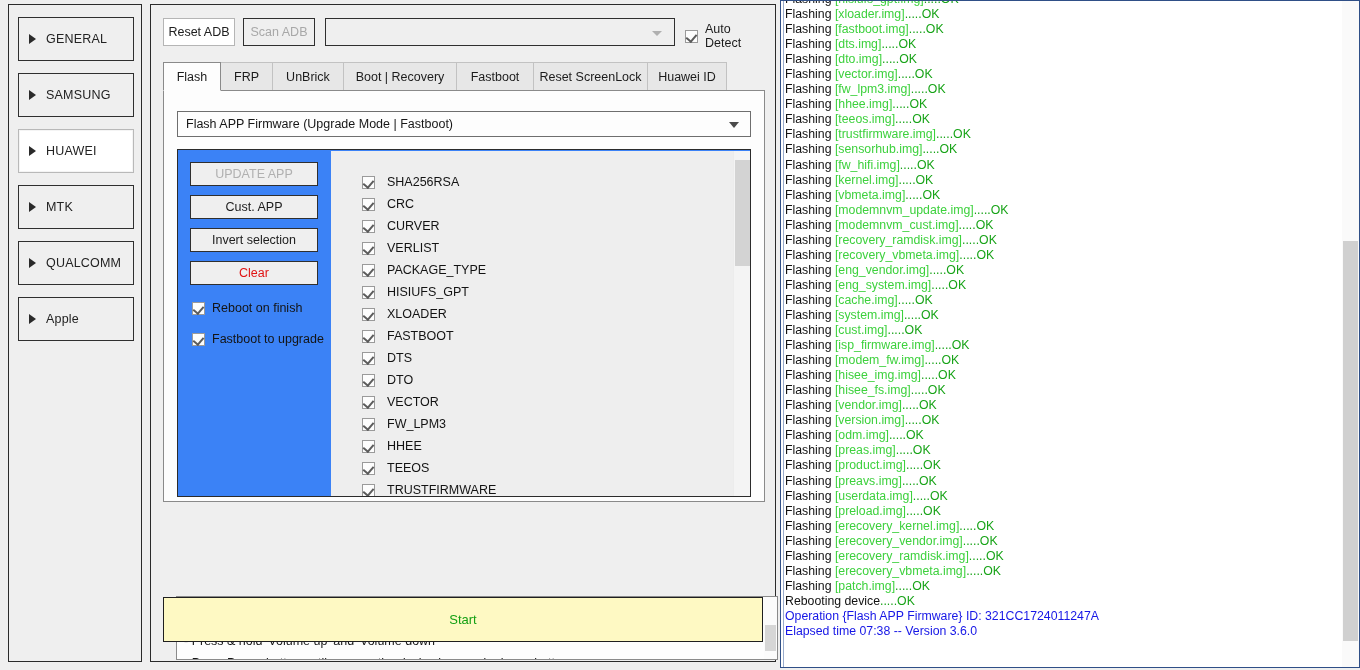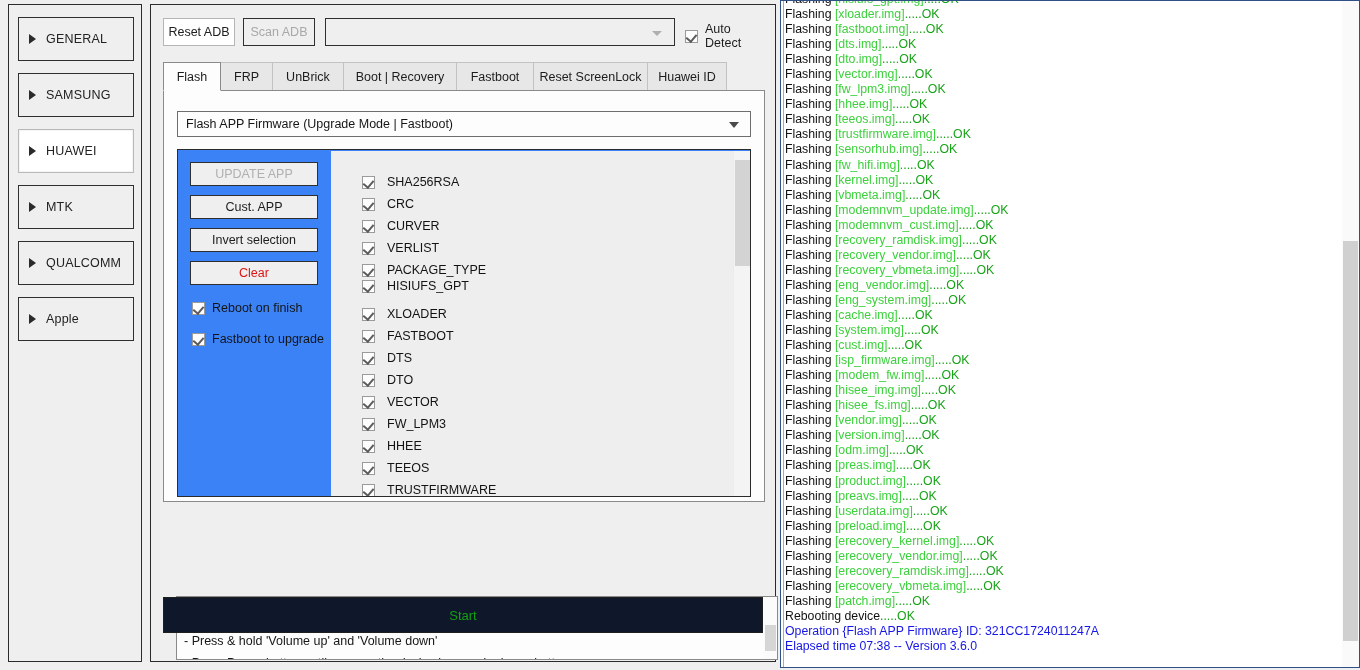--- a/index.html
+++ b/index.html
@@ -277,22 +277,22 @@
     position: absolute;
     right: 1px; top: 28px;
     width: 11px; height: 26px;
     background: #d6d6d6;
   }
 
   
   #start-btn {
     position: absolute;
     left: 12px; top: 592px;
-    width: 600px; height: 36px;
-    background: #0f172a;
+    width: 600px; height: 45px;
+    background: #fef9c3;
     border: 1px solid #1f1f1f;
     box-sizing: border-box;
     display: flex; align-items: center; justify-content: center;
     font-size: 13px;
     color: #14a014;
     cursor: default;
   }
 
   
   #logpanel {
@@ -472,21 +472,21 @@
               <span>DTS</span>
             </div>
             <div class="cb-item" style="top: 178px;">
               <span class="cbox checked"></span>
               <span>FASTBOOT</span>
             </div>
             <div class="cb-item" style="top: 156px;">
               <span class="cbox checked"></span>
               <span>XLOADER</span>
             </div>
-            <div class="cb-item" style="top: 128px; align-items: flex-end;">
+            <div class="cb-item" style="top: 134px; align-items: flex-end;">
               <span class="cbox checked"></span>
               <span>HISIUFS_GPT</span>
             </div>
             <div class="cb-item" style="top: 112px;">
               <span class="cbox checked"></span>
               <span>PACKAGE_TYPE</span>
             </div>
             <div class="cb-item" style="top: 90px; justify-content: space-between;">
               <span class="cbox checked"></span>
               <span>VERLIST</span>
@@ -542,21 +542,20 @@
         <div class="log-line"><span class="lg-pre">Flashing </span><span class="lg-file">[hhee.img]</span><span class="lg-ok">.....OK</span></div>
         <div class="log-line"><span class="lg-pre">Flashing </span><span class="lg-file">[teeos.img]</span><span class="lg-ok">.....OK</span></div>
         <div class="log-line"><span class="lg-pre">Flashing </span><span class="lg-file">[trustfirmware.img]</span><span class="lg-ok">.....OK</span></div>
         <div class="log-line"><span class="lg-pre">Flashing </span><span class="lg-file">[sensorhub.img]</span><span class="lg-ok">.....OK</span></div>
         <div class="log-line"><span class="lg-pre">Flashing </span><span class="lg-file">[fw_hifi.img]</span><span class="lg-ok">.....OK</span></div>
         <div class="log-line"><span class="lg-pre">Flashing </span><span class="lg-file">[kernel.img]</span><span class="lg-ok">.....OK</span></div>
         <div class="log-line"><span class="lg-pre">Flashing </span><span class="lg-file">[vbmeta.img]</span><span class="lg-ok">.....OK</span></div>
         <div class="log-line"><span class="lg-pre">Flashing </span><span class="lg-file">[modemnvm_update.img]</span><span class="lg-ok">.....OK</span></div>
         <div class="log-line"><span class="lg-pre">Flashing </span><span class="lg-file">[modemnvm_cust.img]</span><span class="lg-ok">.....OK</span></div>
         <div class="log-line"><span class="lg-pre">Flashing </span><span class="lg-file">[recovery_ramdisk.img]</span><span class="lg-ok">.....OK</span></div>
-        <div class="log-line"><span class="lg-pre">Flashing </span><span class="lg-file">[recovery_vendor.img]</span><span class="lg-ok">.....OK</span></div>
         <div class="log-line"><span class="lg-pre">Flashing </span><span class="lg-file">[recovery_vbmeta.img]</span><span class="lg-ok">.....OK</span></div>
         <div class="log-line"><span class="lg-pre">Flashing </span><span class="lg-file">[eng_vendor.img]</span><span class="lg-ok">.....OK</span></div>
         <div class="log-line"><span class="lg-pre">Flashing </span><span class="lg-file">[eng_system.img]</span><span class="lg-ok">.....OK</span></div>
         <div class="log-line"><span class="lg-pre">Flashing </span><span class="lg-file">[cache.img]</span><span class="lg-ok">.....OK</span></div>
         <div class="log-line"><span class="lg-pre">Flashing </span><span class="lg-file">[system.img]</span><span class="lg-ok">.....OK</span></div>
         <div class="log-line"><span class="lg-pre">Flashing </span><span class="lg-file">[cust.img]</span><span class="lg-ok">.....OK</span></div>
         <div class="log-line"><span class="lg-pre">Flashing </span><span class="lg-file">[isp_firmware.img]</span><span class="lg-ok">.....OK</span></div>
         <div class="log-line"><span class="lg-pre">Flashing </span><span class="lg-file">[modem_fw.img]</span><span class="lg-ok">.....OK</span></div>
         <div class="log-line"><span class="lg-pre">Flashing </span><span class="lg-file">[hisee_img.img]</span><span class="lg-ok">.....OK</span></div>
         <div class="log-line"><span class="lg-pre">Flashing </span><span class="lg-file">[hisee_fs.img]</span><span class="lg-ok">.....OK</span></div>

